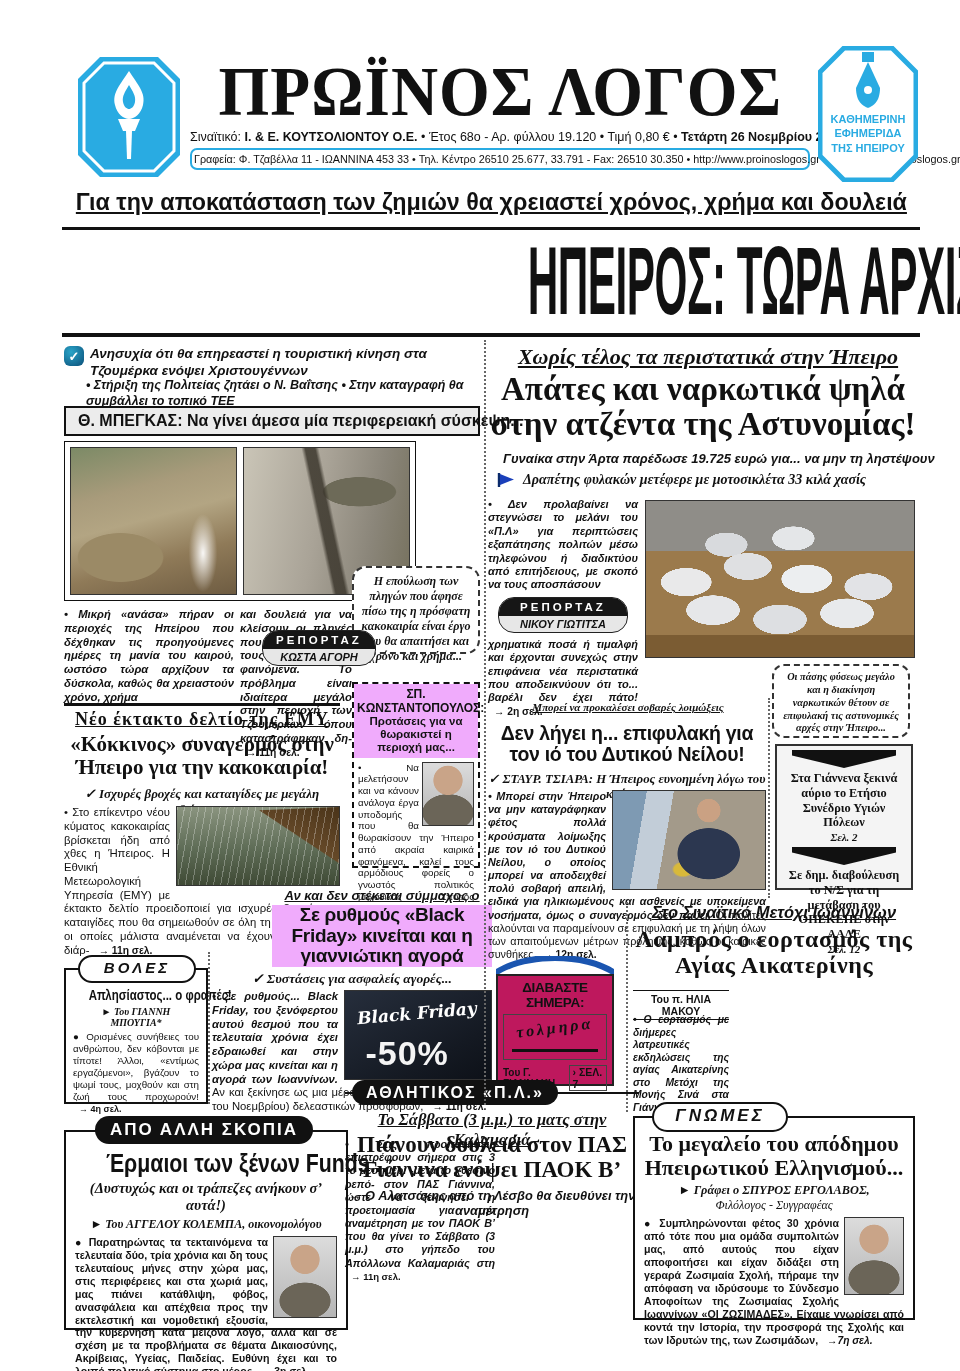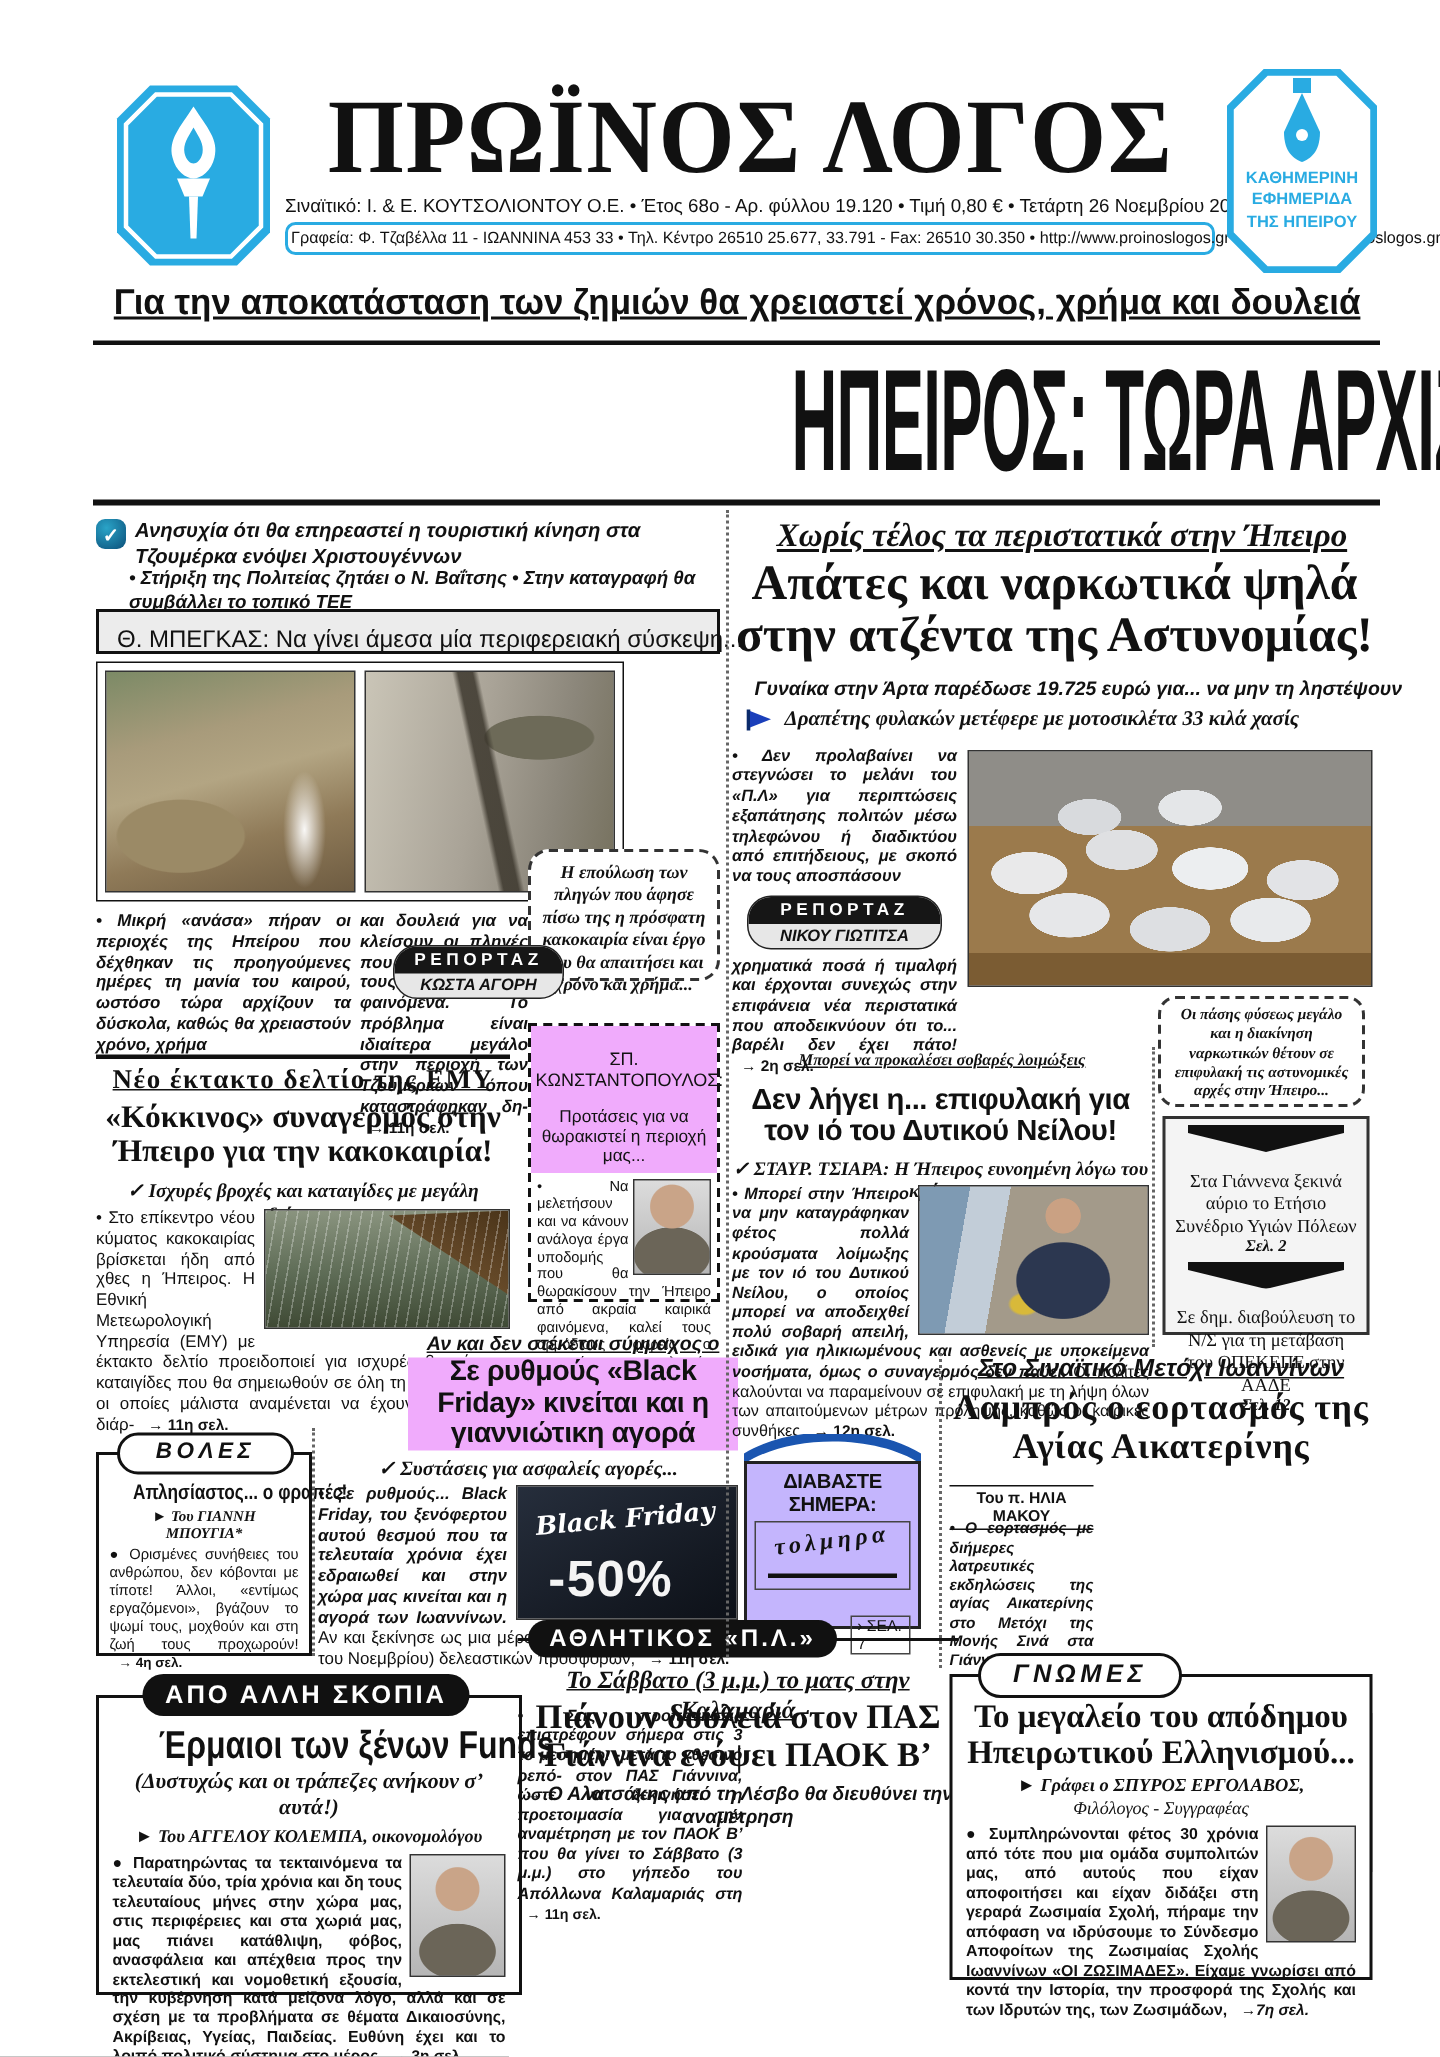--- a/index.html
+++ b/index.html
@@ -7,21 +7,21 @@
         font-family:"Liberation Sans",sans-serif;color:#111;}
   .ab{position:absolute;}
   .serif{font-family:"Liberation Serif",serif;}
   .kick{font-family:"Liberation Serif",serif;font-weight:bold;font-style:italic;
         text-decoration:underline;text-align:center;}
   .kicksans{font-weight:bold;font-style:italic;text-decoration:underline;text-align:center;}
   .hlserif{font-family:"Liberation Serif",serif;font-weight:bold;text-align:center;line-height:1.1;}
   .hlsans{font-weight:800;text-align:center;line-height:1.1;letter-spacing:-0.3px;}
   .bt{font-size:11.3px;line-height:1.22;text-align:justify;}
   .bi{font-weight:bold;font-style:italic;}
-  .bb{font-weight:normal;margin-top:12px;}
+  .bb{font-weight:bold;}
   .cont{font-weight:bold;font-size:10.3px;font-style:normal;white-space:nowrap;margin-left:6px;}
   .bar{background:#111;}
   .dotv{width:0;border-left:2px dotted #666;}
   .pill{border-radius:16px;text-align:center;font-weight:bold;}
   .pill.dark{background:#111;color:#fff;letter-spacing:2px;}
   .pill.lite{background:#fff;color:#111;border:2.5px solid #111;font-style:italic;letter-spacing:3px;}
   .boxed{border:2px solid #111;background:#fff;}
   .rbadge{border:1px solid #222;border-radius:16px;overflow:hidden;text-align:center;background:#e7e7e7;z-index:5;}
   .rbadge .rt{background:#161616;color:#fff;font-weight:bold;letter-spacing:3px;font-size:11.5px;padding:3px 0;}
   .rbadge .rb{font-weight:bold;font-style:italic;font-size:11px;padding:2px 0;}
@@ -277,21 +277,21 @@
     <span class="bi">• Μπορεί στην Ήπειρο να μην καταγράφηκαν φέτος πολλά κρούσματα λοίμωξης με τον ιό του Δυτικού Νείλου, ο οποίος μπορεί να αποδειχθεί πολύ σοβαρή απειλή, ειδικά για ηλικιωμένους και ασθενείς με υποκείμενα νοσήματα, όμως ο συναγερμός δεν παύει.</span>
     <span>Οι πολίτες καλούνται να παραμείνουν σε επιφυλακή με τη λήψη όλων των απαιτούμενων μέτρων πρόληψης, καθώς οι καιρικές συνθήκες</span>
     <span class="cont">→ 12η σελ.</span>
   </div>
 
   <div class="ab" style="left:496px;top:956px;width:118px;height:20px;">
     <svg width="118" height="20" viewBox="0 0 118 20">
       <path d="M0 20 C30 0 88 0 118 20 L118 13 C88 -6 30 -6 0 13 Z" fill="#1a55b0"></path>
     </svg>
   </div>
-  <div class="ab" style="left:496px;top:974px;width:118px;height:112px;border:2px solid #222;box-sizing:border-box;background:#c4b5fd;padding:4px 5px;">
+  <div class="ab" style="left:496px;top:974px;width:118px;height:112px;border:2px solid #222;box-sizing:border-box;background:#be185d;padding:4px 5px;">
     <div style="font-weight:800;font-size:13.5px;text-align:center;letter-spacing:-0.3px;">ΔΙΑΒΑΣΤΕ ΣΗΜΕΡΑ:</div>
     <div style="border:1px solid #444;margin-top:4px;height:44px;position:relative;text-align:center;">
       <span class="serif" style="display:inline-block;font-style:italic;font-weight:bold;font-size:16px;letter-spacing:3px;transform:rotate(-7deg);margin-top:4px;">τολμηρα</span>
       <div style="position:absolute;left:8px;right:8px;bottom:7px;height:3px;background:#111;"></div>
     </div>
     <div style="margin-top:5px;display:flex;justify-content:space-between;align-items:center;">
       <span class="bb" style="font-size:10px;">Του Γ. ΓΙΑΝΝΑΚΗ</span>
       <span class="bb" style="font-size:10.5px;border:1px solid #444;padding:0 3px;">› ΣΕΛ. 7</span>
     </div>
   </div>

